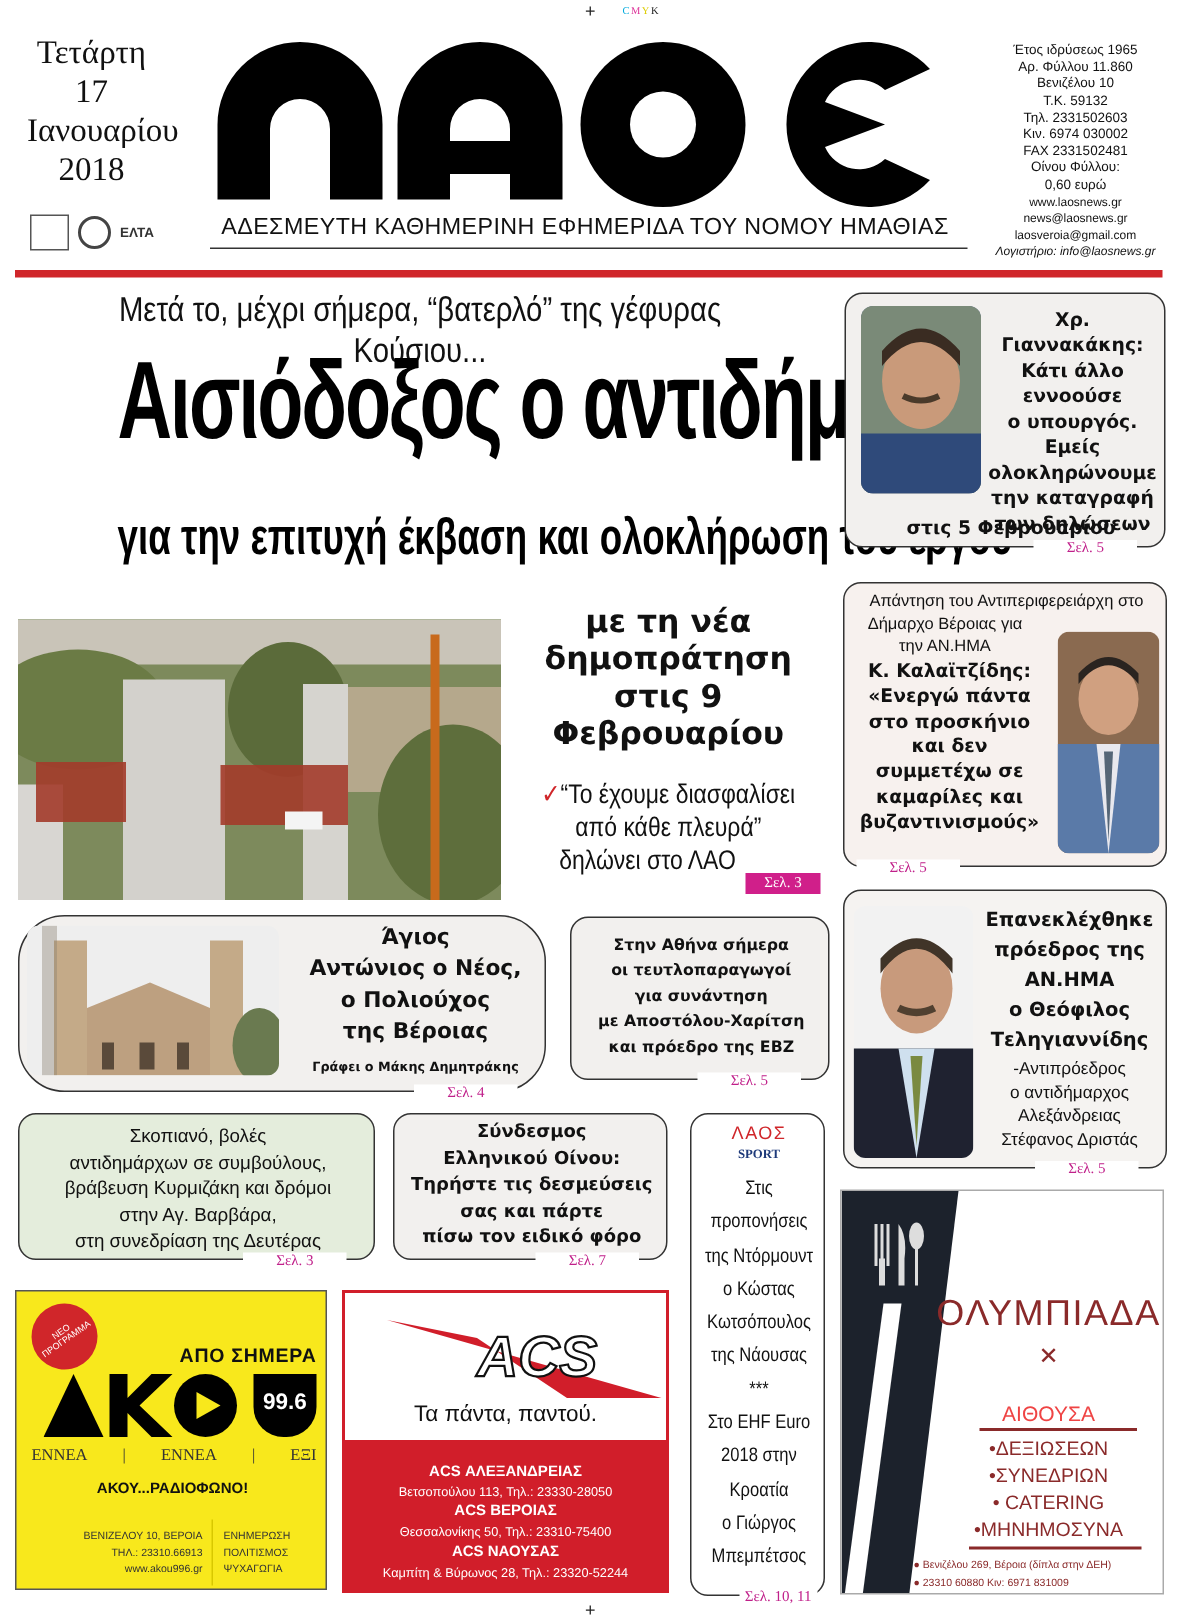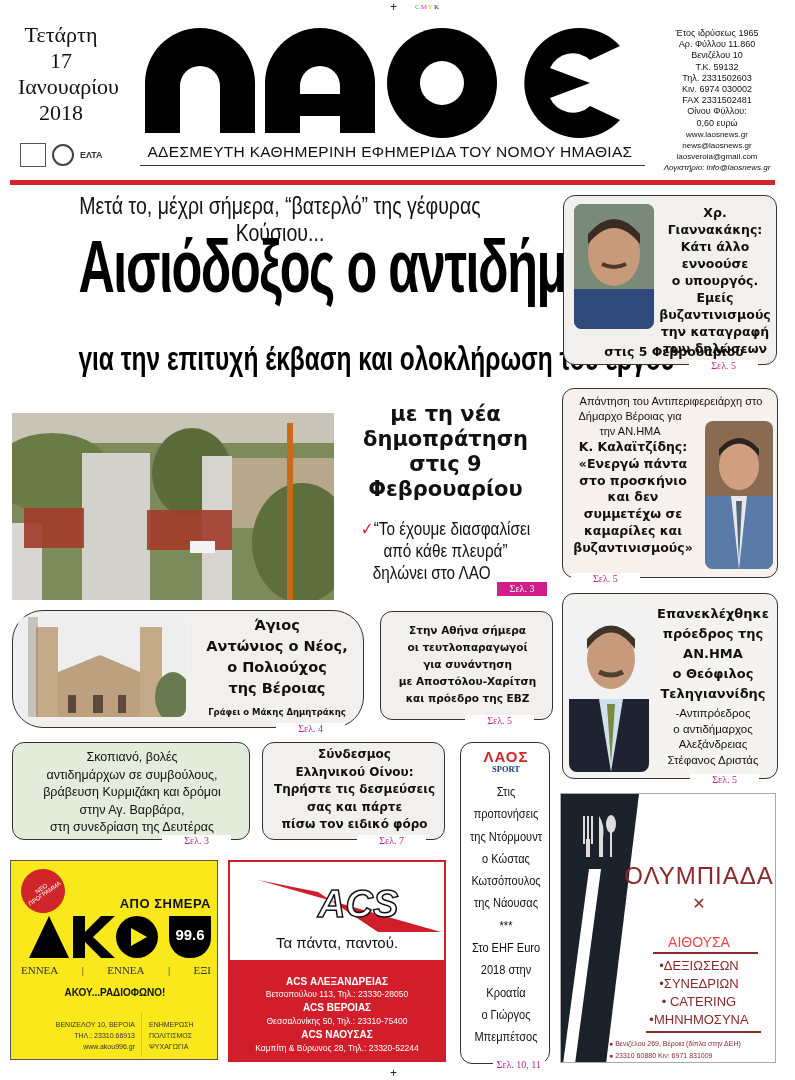--- a/index.html
+++ b/index.html
@@ -154,21 +154,21 @@
         <path d="M28 60 Q40 66 52 60" stroke="#4a3a2a" stroke-width="4" fill="none"></path>
       </svg>
   </div>
   <div class="abs b-heading" style="left:92px;top:8px;width:118px;font-size:12.5px;line-height:17px;">
     <div>Χρ.</div>
     <div>Γιαννακάκης:</div>
     <div>Κάτι άλλο</div>
     <div>εννοούσε</div>
     <div>ο υπουργός.</div>
     <div>Εμείς</div>
-    <div>βυζαντινισμούς</div>
+    <div>ολοκληρώνουμε</div>
     <div>την καταγραφή</div>
     <div>των δηλώσεων</div>
   </div>
   <div class="abs b-heading" style="left:10px;top:148px;width:200px;font-size:12.5px;">στις 5 Φεβρουαρίου</div>
   <span class="page-ref">Σελ. 5</span>
 </div>
 
 <div class="abs box box-pink" style="left:562px;top:388px;width:216px;height:190px;">
   <div class="abs" style="left:4px;top:5px;width:208px;text-align:center;font-size:11px;line-height:15px;">
     <div>Απάντηση του Αντιπεριφερειάρχη στο</div>
@@ -278,21 +278,21 @@
     <div>Σύνδεσμος</div>
     <div>Ελληνικού Οίνου:</div>
     <div>Τηρήστε τις δεσμεύσεις</div>
     <div>σας και πάρτε</div>
     <div>πίσω τον ειδικό φόρο</div>
   </div>
   <span class="page-ref">Σελ. 7</span>
 </div>
 
 <div class="abs box" style="left:460px;top:742px;width:90px;height:322px;background:#fff;">
-  <div class="abs" style="left:0;top:5px;width:90px;text-align:center;font-size:15px;font-weight:bold;color:#d0262a;letter-spacing:1px;">ΛΑΟΣ</div>
+  <div class="abs" style="left:0;top:5px;width:90px;text-align:center;font-size:12px;font-weight:normal;color:#d0262a;letter-spacing:1px;">ΛΑΟΣ</div>
   <div class="abs" style="left:0;top:21px;width:90px;text-align:center;font-size:8.5px;font-weight:bold;color:#1e3a7a;font-family:'Liberation Serif',serif;">SPORT</div>
   <div class="abs" style="left:0;top:38px;width:90px;text-align:center;font-size:13px;line-height:22.3px;transform:scaleX(0.85);transform-origin:center top;">
     <div>Στις</div>
     <div>προπονήσεις</div>
     <div>της Ντόρμουντ</div>
     <div>ο Κώστας</div>
     <div>Κωτσόπουλος</div>
     <div>της Νάουσας</div>
     <div>***</div>
     <div>Στο EHF Euro</div>

